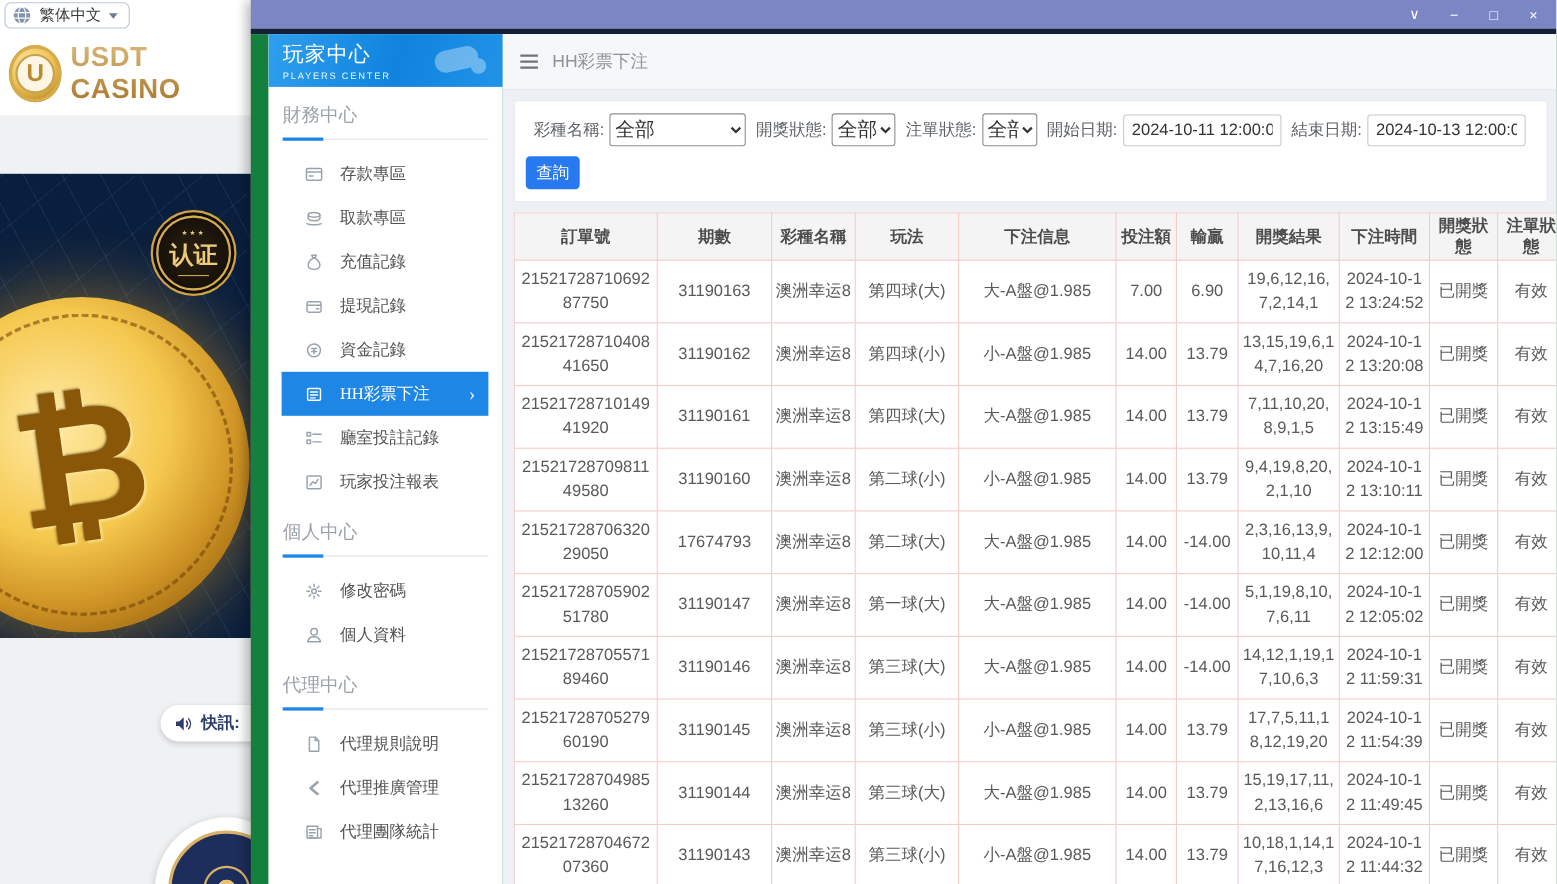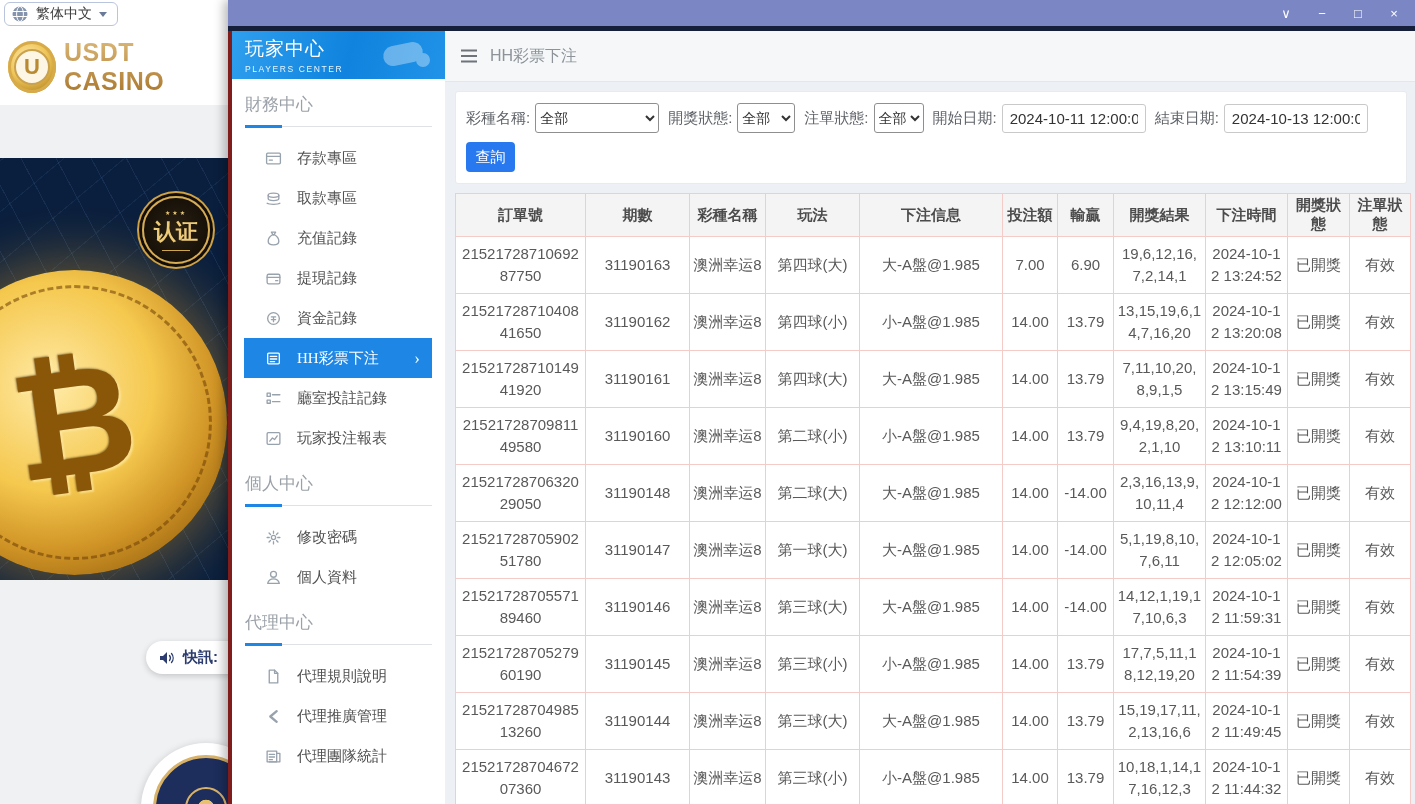--- a/index.html
+++ b/index.html
@@ -46,21 +46,21 @@
       display:flex; align-items:center; justify-content:center; }
   .bottom-emblem { width:42px; height:42px; border-radius:50%; border:2px solid #d8b269;
       background:radial-gradient(circle,#e8c26c 30%,#1d2d5c 32%); }
 
   
   .window { position:absolute; left:228px; top:0; width:1187px; height:804px; z-index:5; box-shadow:-4px 0 10px rgba(0,0,0,.28);
             display:flex; flex-direction:column; }
   .titlebar { height:26px; background:#7b86c4; display:flex; justify-content:flex-end; align-items:center; gap:10px; padding-right:8px; }
   .tb-btn { width:26px; height:22px; display:flex; align-items:center; justify-content:center; color:#fff; font-size:13px; cursor:pointer; }
   .tb-darkline { height:5px; background:#161f39; }
-  .app { flex:1; display:flex; background:#7f1d1d; padding-left:4px; overflow:hidden; }
+  .app { flex:1; display:flex; background:#15803d; padding-left:16px; overflow:hidden; }
 
   
   .sidebar { width:213px; background:#fff; flex-shrink:0; overflow:hidden; }
   .sb-header { height:48px; background:linear-gradient(105deg,#2f9fee 0%,#0f83de 55%,#2193e8 100%); padding:5px 0 0 13px; position:relative; overflow:hidden; }
   .sb-title { color:#fff; font-size:19px; letter-spacing:1px; }
   .sb-subtitle { color:#eaf6ff; font-size:8.5px; letter-spacing:1.6px; margin-top:2px; }
   .gamepad-deco { position:absolute; right:14px; top:7px; opacity:.35; }
   .sec-title { margin:14px 13px 0; font-size:17px; color:#9aa1a8; }
   .sec-underline { margin:9px 13px 0; display:flex; align-items:center; }
   .u-blue { width:37px; height:3px; background:#1e87e5; }
@@ -73,23 +73,23 @@
   .menu-item.active .mi-icon svg { stroke:#fff; }
   .mi-chevron { display:none; margin-left:auto; margin-right:12px; font-size:17px; line-height:1; }
   .menu-item.active .mi-chevron { display:block; }
 
   
   .main { flex:1; display:flex; flex-direction:column; background:#edf0f4; overflow:hidden; }
   .navbar { height:51px; background:#f5f7f9; border-bottom:1px solid #e3e6ea; display:flex; align-items:center; gap:12px; padding-left:15px;
             color:#8d9399; font-size:16px; flex-shrink:0; }
   .hamburger svg { display:block; }
   .filter-card { background:#fff; border:1px solid #e8eaed; border-radius:3px; margin:9px 8px 0 10px; padding:11px 10px; flex-shrink:0; }
-  .filter-row { display:flex; align-items:center; font-size:15px; color:#5f6368; white-space:nowrap; }
+  .filter-row { display:flex; align-items:center; font-size:15px; color:#5f6368; white-space:nowrap;justify-content:flex-end; }
   .fgroup { display:flex; align-items:center; gap:5px; margin-right:9px; }
-  .sel { height:30px; border:1px solid #8f8f8f; border-radius:3px; background:#fff; font-size:14px; color:#333; }
+  .sel { height:30px; border:1px solid #8f8f8f; border-radius:3px; background:#fff; font-size:18px; color:#333; }
   .sel-lottery { width:124px; } .sel-draw { width:58px; } .sel-order { width:50px; }
   .date-input { height:29px; border:1px solid #c9c9c9; border-radius:3px; font-size:15px; color:#333; padding:0 7px; }
   .date-start { width:144px; } .date-end { width:144px; }
   .search-row { margin-top:9px; }
   .search-btn { width:49px; height:30px; background:#2878f0; color:#fff; border:none; border-radius:4px; font-size:15px; cursor:pointer; }
 
   .table-wrap { margin:9px 0 0 10px; width:957px; overflow:hidden; flex:1; }
   table.bet-table { width:955px; border-collapse:collapse; table-layout:fixed; background:#fff; }
   .bet-table th { background:#f4f4f5; font-weight:bold; color:#4c4c4c; height:43px; font-size:15px; border:1px solid #f5cbc7; padding:0 2px; }
   .bet-table td { height:57px; text-align:center; color:#595959; font-size:15px; border:1px solid #f5cbc7; word-break:break-all;
@@ -462,21 +462,21 @@
                 <td>小-A盤@1.985</td>
                 <td>14.00</td>
                 <td>13.79</td>
                 <td>9,4,19,8,20,2,1,10</td>
                 <td>2024-10-12 13:10:11</td>
                 <td>已開獎</td>
                 <td>有效</td>
               </tr>
               <tr>
                 <td>2152172870632029050</td>
-                <td>31190148</td>
+                <td>17674793</td>
                 <td>澳洲幸运8</td>
                 <td>第二球(大)</td>
                 <td>大-A盤@1.985</td>
                 <td>14.00</td>
                 <td>-14.00</td>
                 <td>2,3,16,13,9,10,11,4</td>
                 <td>2024-10-12 12:12:00</td>
                 <td>已開獎</td>
                 <td>有效</td>
               </tr>

